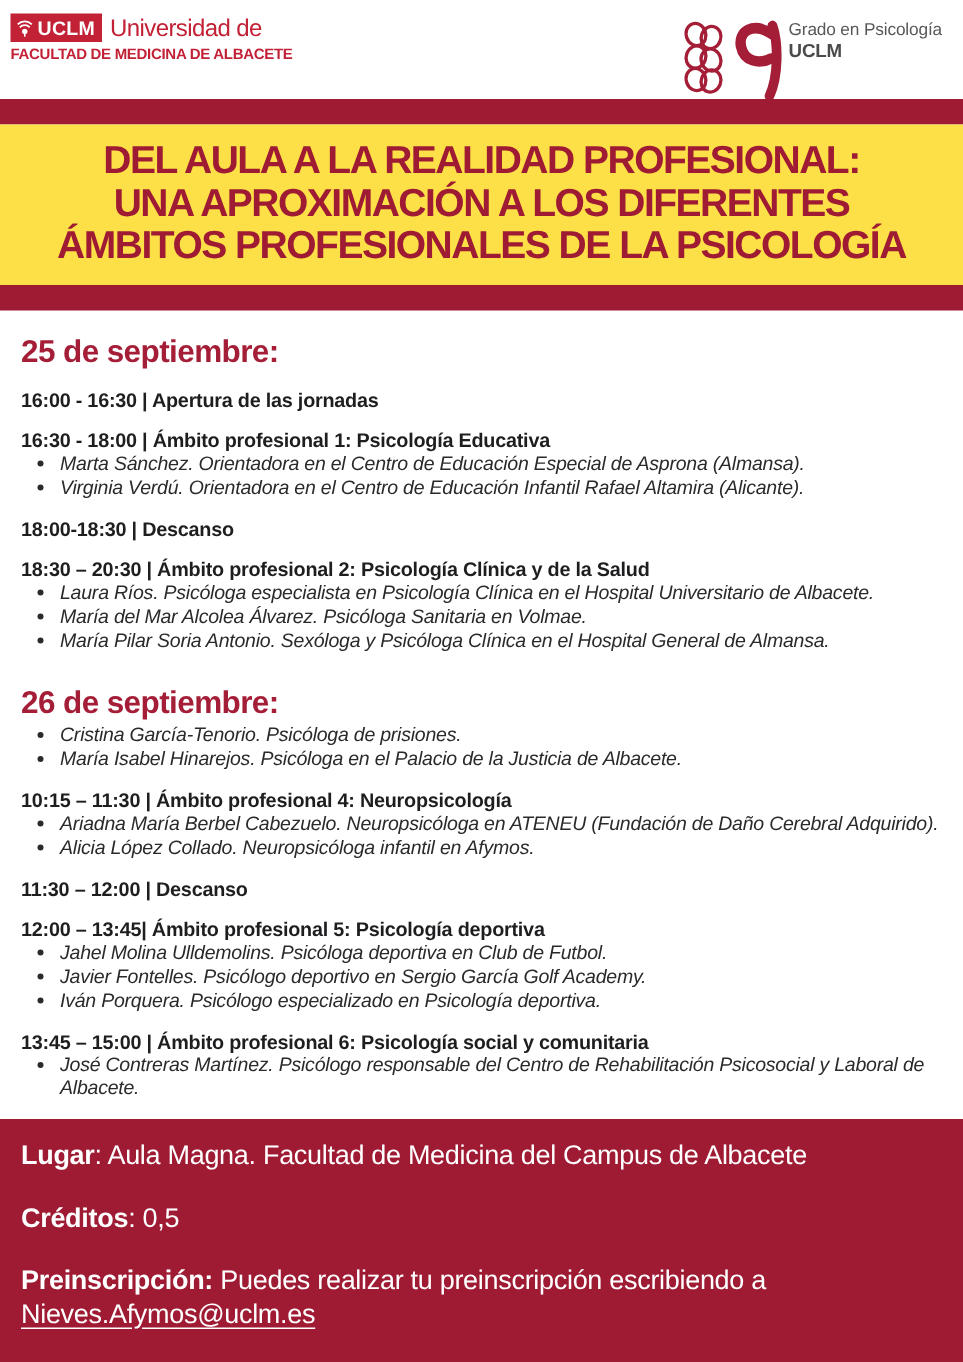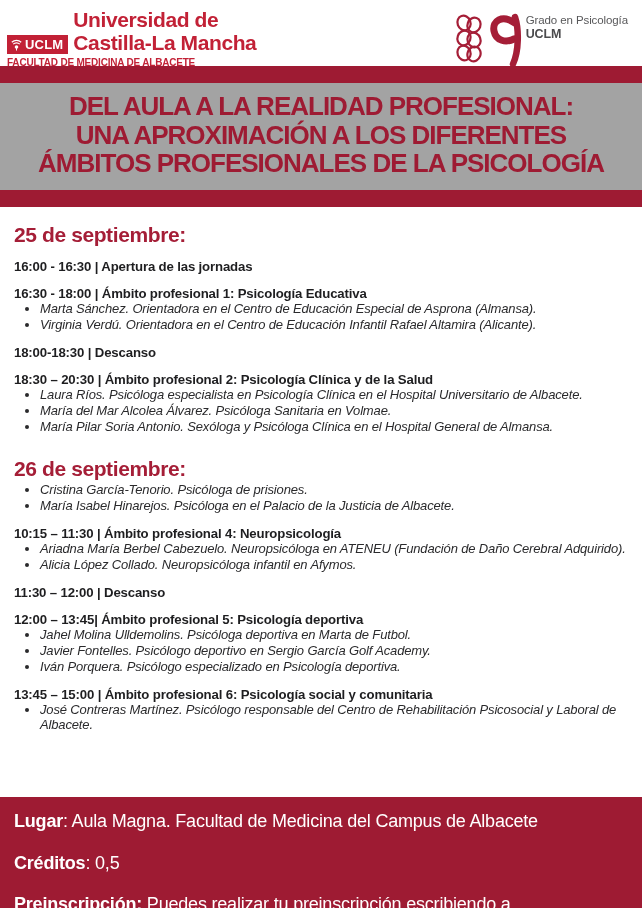--- a/index.html
+++ b/index.html
@@ -20,35 +20,35 @@
     padding:9px 10px 0 7px;
   }
   .brand-row { display:flex; align-items:flex-end; gap:5px; }
   .uclm-box {
     background:var(--red,#C22136); color:#fff;
     display:flex; align-items:center; gap:3px;
     font-weight:bold; font-size:13px; letter-spacing:0.2px;
     padding:2px 5px 2px 4px; height:19px;
   }
   .uni-name {
-    color:var(--red,#C22136); font-weight:bold; font-size:21px;
+    color:var(--red,#C22136); font-weight:normal; font-size:16px;
     line-height:1.08; letter-spacing:-0.4px;
   }
   .faculty {
     color:var(--red,#C22136); font-weight:bold; font-size:10px;
     letter-spacing:-0.2px; margin-top:3px;
   }
   .degree { display:flex; gap:4px; margin-top:4px; margin-right:4px; }
   .degree-text { font-size:11.5px; color:#58585a; line-height:1.25; letter-spacing:-0.1px; }
   .degree-text .uclm-bold { font-weight:bold; font-size:12.5px; color:#4b4b4d; }
 
   
   .bar { background:var(--maroon,#9E1B33); height:17px; width:100%; }
   .title-band {
-    background:#a3a3a3; padding:9px 18px 12px; text-align:center;
+    background:#fde047; padding:9px 18px 12px; text-align:center;
   }
   .title-band h1 {
     margin:0; color:var(--maroon,#9E1B33);
     font-size:26px; font-weight:bold; line-height:1.1; letter-spacing:-1px;
   }
 
   
   main.schedule { flex:1; padding:10px 6px 0 14px; overflow:hidden; }
   h2[data-name="day-heading"] {
     color:#A51E37; font-size:21px; font-weight:bold;
@@ -63,21 +63,21 @@
     margin:1px 0 0; padding-left:26px; list-style:disc;
   }
   li[data-name="speaker-item"] {
     font-size:13px; line-height:1.12; margin:1.5px 0;
     color:#2a2a2c; letter-spacing:-0.15px;font-style:italic;
   }
 
   
   footer.footer {
     background:var(--maroon,#9E1B33); color:#fff;
-    height:111px; padding:13px 14px 0; flex-shrink:0;
+    height:162px; padding:13px 14px 0; flex-shrink:0;
   }
   .footer-line { font-size:18px; line-height:1.25; margin-bottom:19px; letter-spacing:-0.2px; }
   .footer-line .lbl { font-weight:bold; }
   .email-link { color:#fff; text-decoration:underline; text-underline-offset:3px; }
 </style>
 </head>
 <body>
 
 <div class="page" data-name="poster-page">
 
@@ -88,21 +88,20 @@
           <svg width="11" height="12" viewBox="0 0 11 12" data-name="uclm-antenna-icon">
             <circle cx="5.5" cy="8" r="1.8" fill="#fff"></circle>
             <path d="M2.2 5.2 A4.6 4.6 0 0 1 8.8 5.2" stroke="#fff" stroke-width="1.2" fill="none"></path>
             <path d="M0.8 3.2 A6.8 6.8 0 0 1 10.2 3.2" stroke="#fff" stroke-width="1.2" fill="none"></path>
             <rect x="5" y="8.5" width="1" height="3" fill="#fff"></rect>
           </svg>
           <span data-name="uclm-box-label">UCLM</span>
         </div>
         <div class="uni-name" data-name="university-name">
           <div data-name="university-name-line1">Universidad de</div>
-          <div data-name="university-name-line2">Castilla-La Mancha</div>
         </div>
       </div>
       <div class="faculty" data-name="faculty-name">FACULTAD DE MEDICINA DE ALBACETE</div>
     </div>
 
     <div class="degree" data-name="psychology-degree-logo">
       <svg width="30" height="50" viewBox="0 0 30 50" data-name="knot-icon">
         <g stroke="#A51E37" stroke-width="2.2" fill="none">
           <ellipse cx="10" cy="10" rx="6.5" ry="7.5" transform="rotate(-20 10 10)"></ellipse>
           <ellipse cx="20" cy="12" rx="6.5" ry="7.5" transform="rotate(20 20 12)"></ellipse>
@@ -171,21 +170,21 @@
           <li data-name="speaker-item">Ariadna María Berbel Cabezuelo. Neuropsicóloga en ATENEU (Fundación de Daño Cerebral Adquirido).</li>
           <li data-name="speaker-item">Alicia López Collado. Neuropsicóloga infantil en Afymos.</li>
         </ul>
       </div>
       <div data-name="session-block" class="session">
         <h3 data-name="session-heading">11:30 – 12:00 | Descanso</h3>
       </div>
       <div data-name="session-block" class="session">
         <h3 data-name="session-heading">12:00 – 13:45| Ámbito profesional 5: Psicología deportiva</h3>
         <ul data-name="speaker-list">
-          <li data-name="speaker-item">Jahel Molina Ulldemolins. Psicóloga deportiva en Marta de Futbol.</li>
+          <li data-name="speaker-item">Jahel Molina Ulldemolins. Psicóloga deportiva en Club de Futbol.</li>
           <li data-name="speaker-item">Javier Fontelles. Psicólogo deportivo en Sergio García Golf Academy.</li>
           <li data-name="speaker-item">Iván Porquera. Psicólogo especializado en Psicología deportiva.</li>
         </ul>
       </div>
       <div data-name="session-block" class="session">
         <h3 data-name="session-heading">13:45 – 15:00 | Ámbito profesional 6: Psicología social y comunitaria</h3>
         <ul data-name="speaker-list">
           <li data-name="speaker-item">José Contreras Martínez. Psicólogo responsable del Centro de Rehabilitación Psicosocial y Laboral de Albacete.</li>
         </ul>
       </div>

